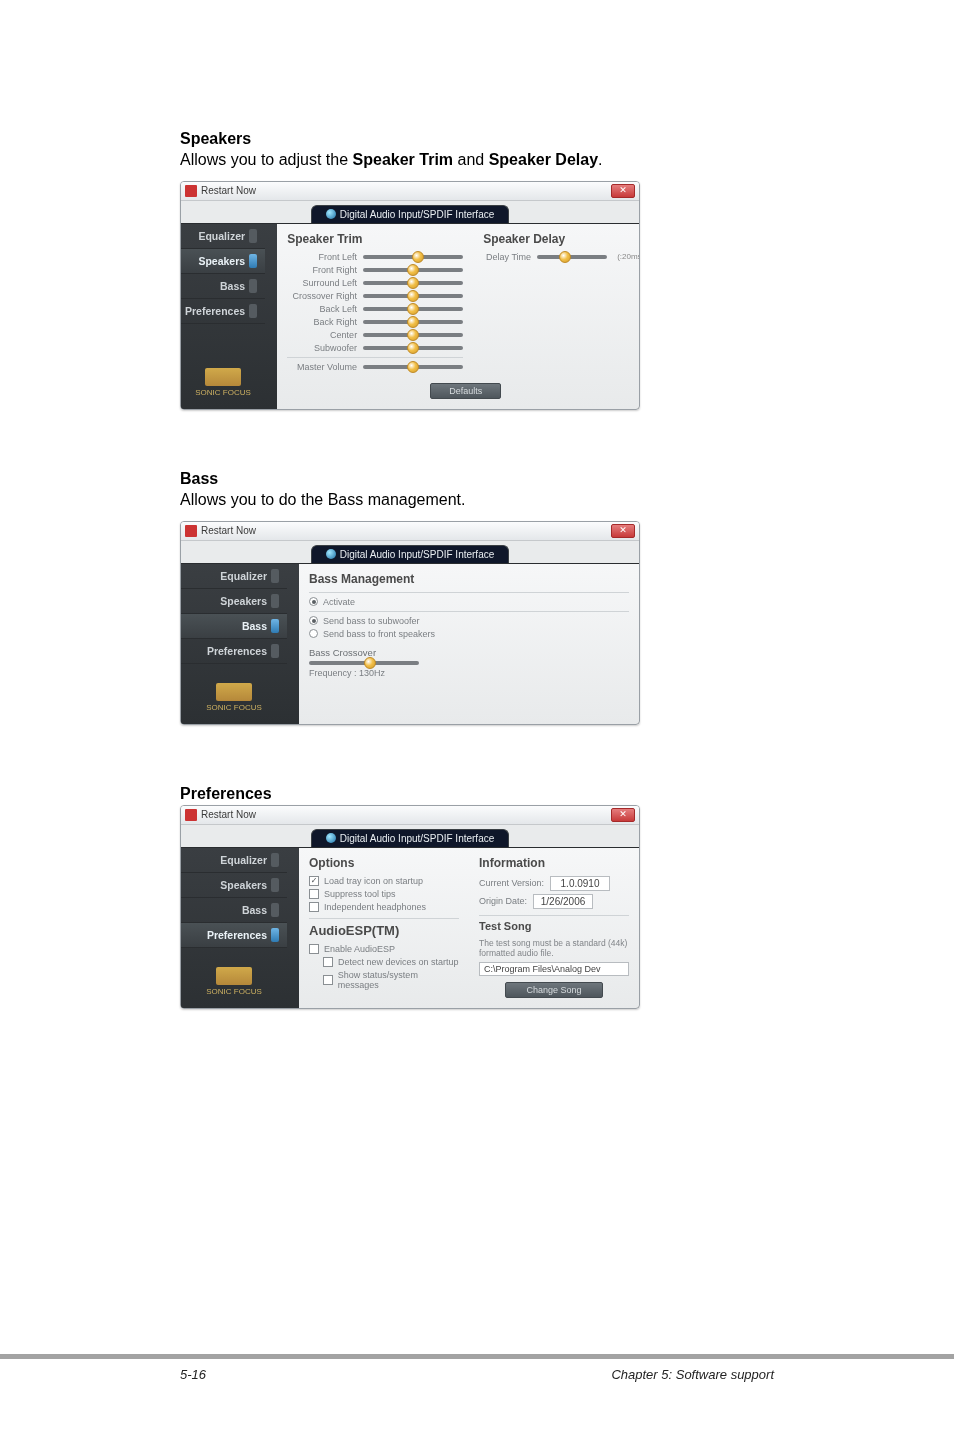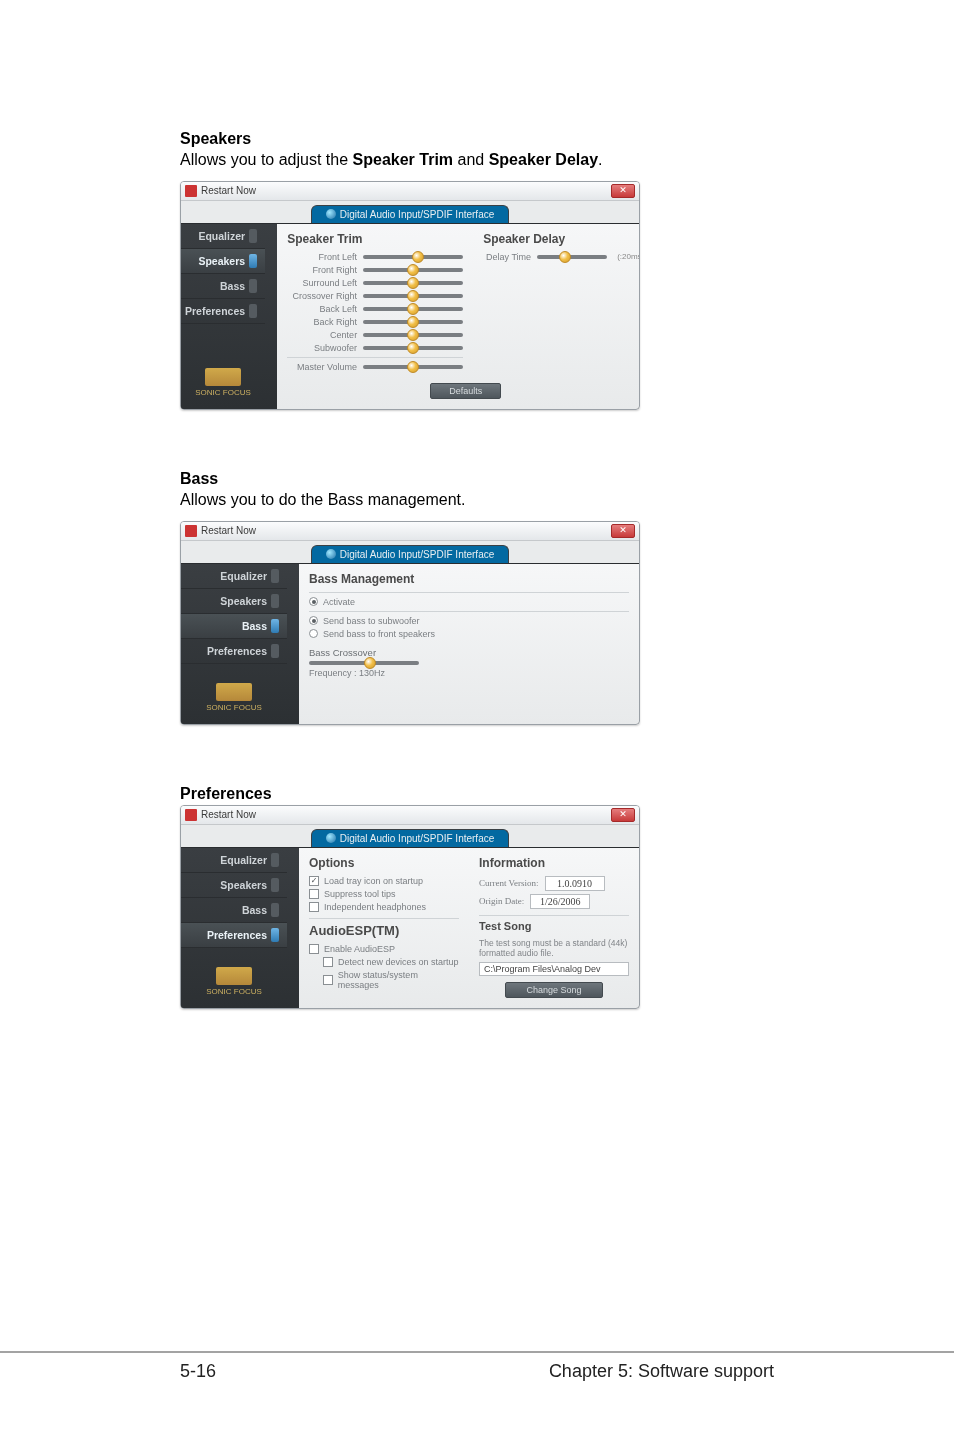--- a/index.html
+++ b/index.html
@@ -52,21 +52,21 @@
     display:flex;align-items:center;justify-content:center;
     color:#fff;font-size:9px;line-height:1;
   }
 
   .tab-strip {
     display:flex; justify-content:center;
     padding-top:4px;
     background: #e9ebec;
   }
   .tab {
-    background: #0369a1;
+    background: #0f172a;
     color:#e9eef1;
     font-size:10px;
     padding:3px 14px 3px 14px;
     border-radius:6px 6px 0 0;
     display:flex; align-items:center; gap:4px;
     border:1px solid #3b4044;
     border-bottom:none;
     filter: blur(0.3px);
   }
   .tab-icon {
@@ -160,39 +160,39 @@
   }
   hr.sep { border:none; border-top:1px solid #cfd3d6; margin:4px 0; }
 
   .radio-row, .check-row { display:flex; align-items:center; gap:5px; margin:3px 0; font-size:9px; color:#7a7e82; filter: blur(0.4px);}
   .radio { width:9px;height:9px;border:1px solid #8a8f93;border-radius:50%;display:inline-flex;align-items:center;justify-content:center;background:#fff;}
   .radio.sel::after{content:"";width:4px;height:4px;background:#5a5f63;border-radius:50%;}
   .check { width:10px;height:10px;border:1px solid #8a8f93;background:#fff;display:inline-flex;align-items:center;justify-content:center;font-size:8px;color:#4a4f53;}
   .check.sel::after{content:"✓";}
 
   .group-label { font-size:9.5px;color:#6b6f73; margin:8px 0 2px 0; filter: blur(0.3px);}
-  .info-row{display:flex;align-items:center;gap:6px;margin:3px 0;font-family:Liberation Serif, serif;}
+  .info-row{display:flex;align-items:center;gap:6px;margin:3px 0;}
   .info-row .lab{font-size:9px;color:#7a7e82;filter: blur(0.4px);}
   .info-row .val{font-size:10px;color:#444;border:1px solid #b8bcc0;background:#fff;padding:1px 6px;min-width:60px;text-align:center;}
   .test-desc{font-size:8.5px;color:#808488;line-height:1.2;filter: blur(0.5px);margin:2px 0 4px 0;}
   .path-box{font-size:9px;color:#444;border:1px solid #b8bcc0;background:#fff;padding:1px 4px;white-space:nowrap;overflow:hidden;}
   .change-btn{
     display:block; margin:6px auto 0 auto;
     background: linear-gradient(#6e767c,#4e565c);
     color:#d6dbde; font-size:9px;
     padding:2px 20px; border:1px solid #434a4f; border-radius:2px;
     width:fit-content; filter: blur(0.4px);
   }
 
   .footer {
     position:absolute; left:0; right:0; bottom:56px;
-    border-top:2px solid #a3a3a3;
+    border-top:5px solid #a3a3a3;
     padding:8px 180px 0 180px;
     display:flex; justify-content:space-between;
-    font-size:18px; color:#222;
+    font-size:13px; color:#222;font-style:italic;
   }
 </style>
 </head>
 <body>
 
 <div class="section">
   <div class="sec-title">Speakers</div>
   <div class="sec-desc">
     <span>Allows you to adjust the </span><b>Speaker Trim</b><span> and </span><b>Speaker Delay</b><span>.</span>
   </div>

